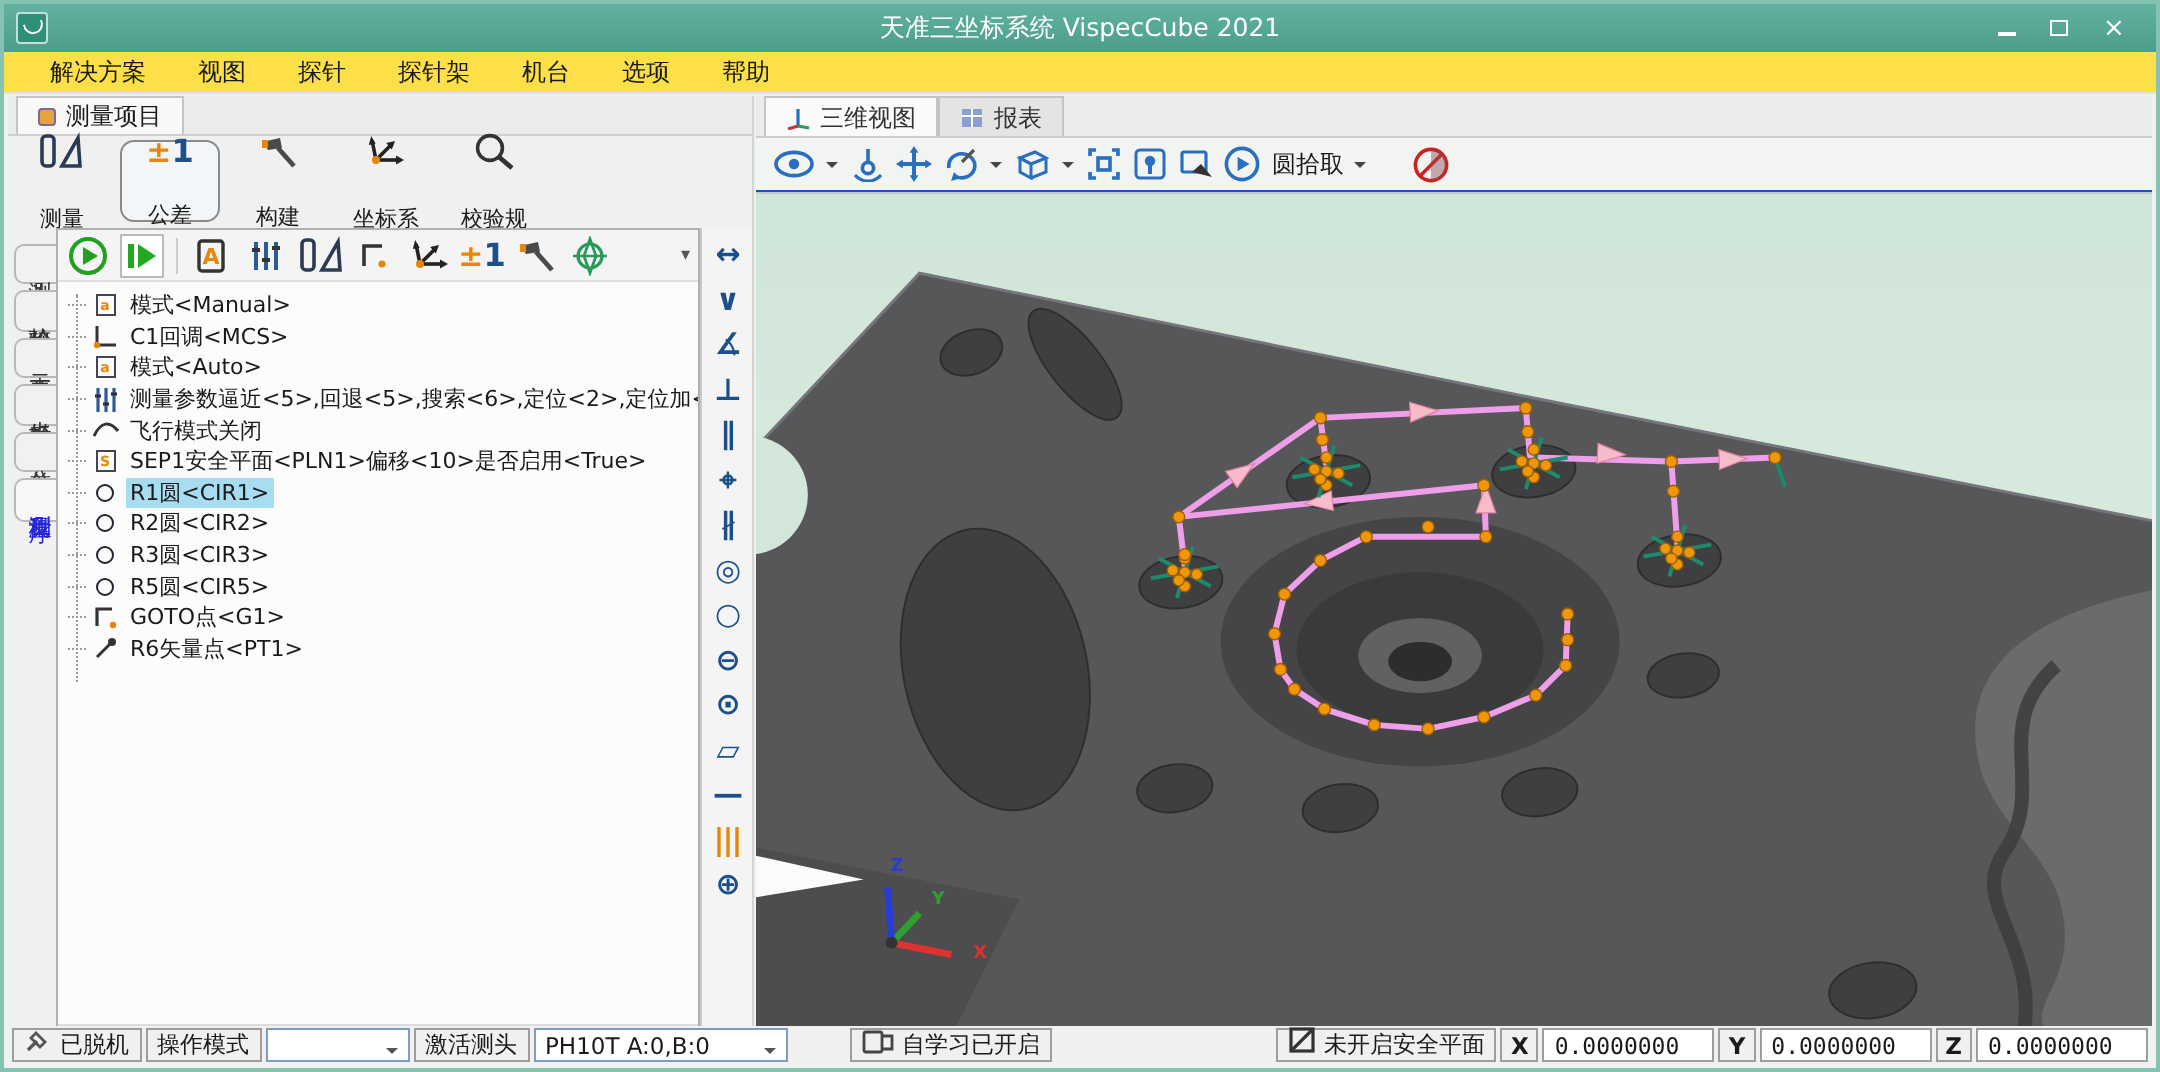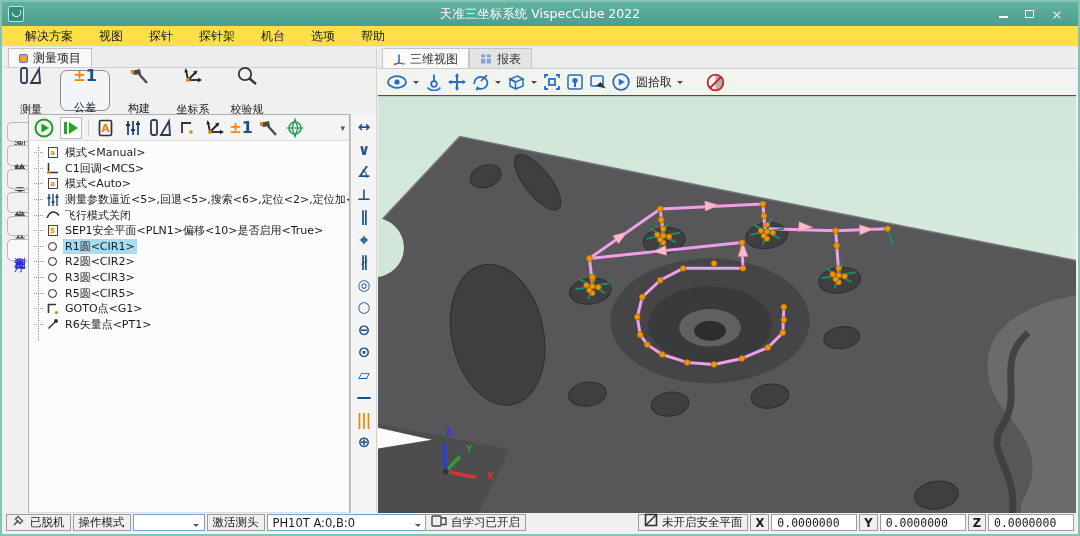--- a/index.html
+++ b/index.html
@@ -74,21 +74,21 @@
   .sb-right{margin-left:auto;display:flex;gap:2px;align-items:center}
   .sb-ax{font-weight:bold;padding:0 4px}
   .sb-val{font-family:"DejaVu Sans Mono",monospace;background:#fff;width:86px;font-size:11.5px}
 </style>
 </head>
 <body>
 
 <div class="window">
   <div class="titlebar">
     <span class="app-icon"></span>
-    <span class="title">天准三坐标系统 VispecCube 2022</span>
+    <span class="title">天准三坐标系统 VispecCube 2021</span>
     <span class="win-controls">
       <span class="wc wc-min"></span>
       <span class="wc">
           <span class="wc-rest"></span>
         </span>
       <span class="wc">×</span>
     </span>
   </div>
   <div class="menubar" id="menubar">
       <div class="menu-item">解决方案</div>
@@ -626,21 +626,21 @@
             <path d="M6 3.5 L10.5 8 L8 10.5 L3.5 6 Z" fill="none" stroke="#555" stroke-width="1.4"></path>
           </svg></span>
       <span>已脱机</span>
     </div>
     <div class="sb-seg">操作模式</div>
     <div class="sb-seg sb-dd" style="width:72px">
       <span></span>
         <span class="dd-caret"></span>
     </div>
     <div class="sb-seg">激活测头</div>
-    <div class="sb-seg sb-dd" style="width:160px">
+    <div class="sb-seg sb-dd" style="width:127px">
       <span>PH10T A:0,B:0</span>
         <span class="dd-caret"></span>
     </div>
     <div class="sb-seg sb-center">
       <span id="ic-selflearn"><svg width="16" height="12">
             <rect x="1" y="1" width="9" height="10" rx="1" fill="none" stroke="#444" stroke-width="1.4"></rect>
             <path d="M10.5 3 h4.5 v6.5 h-4.5" fill="none" stroke="#444" stroke-width="1.4"></path>
           </svg></span>
       <span>自学习已开启</span>
     </div>

